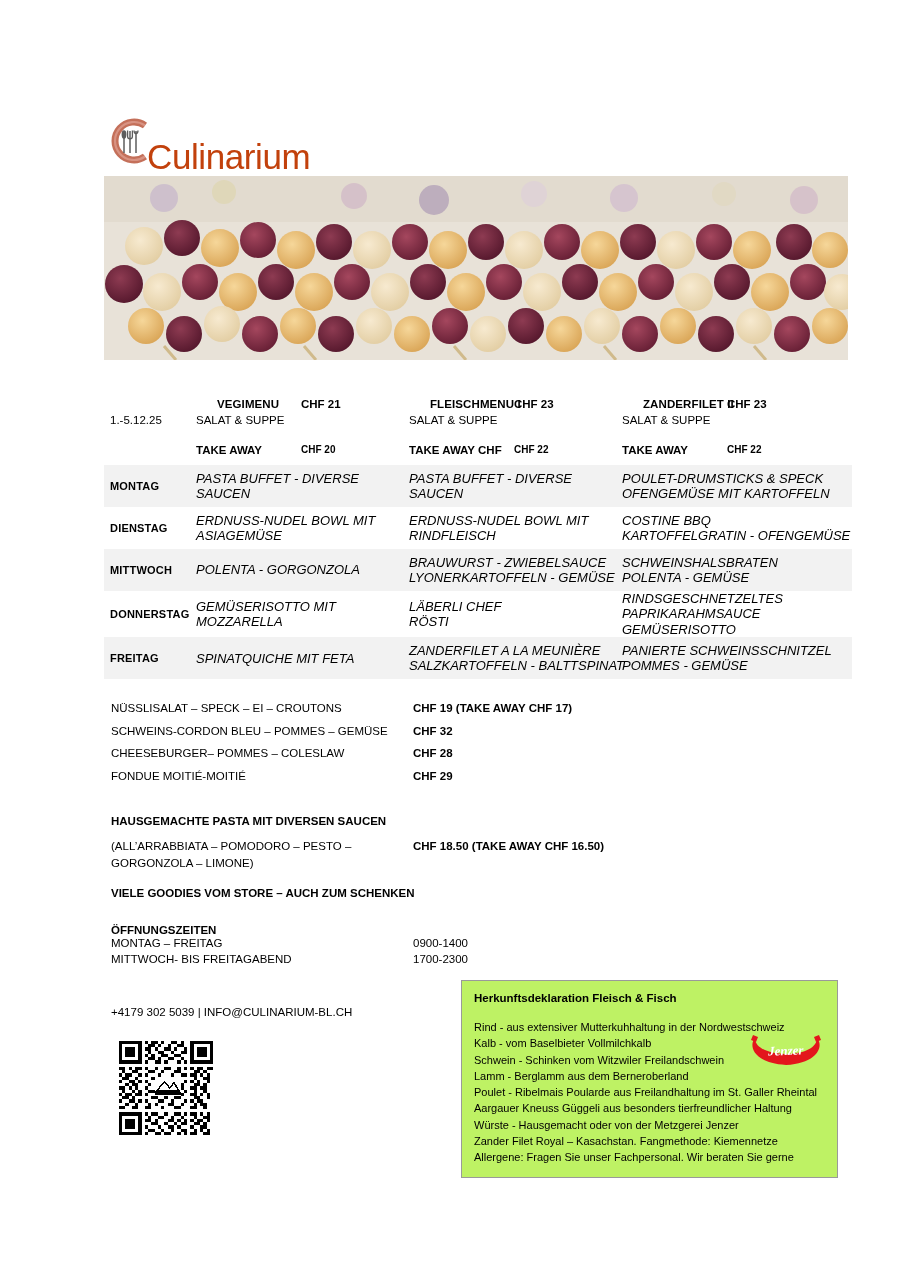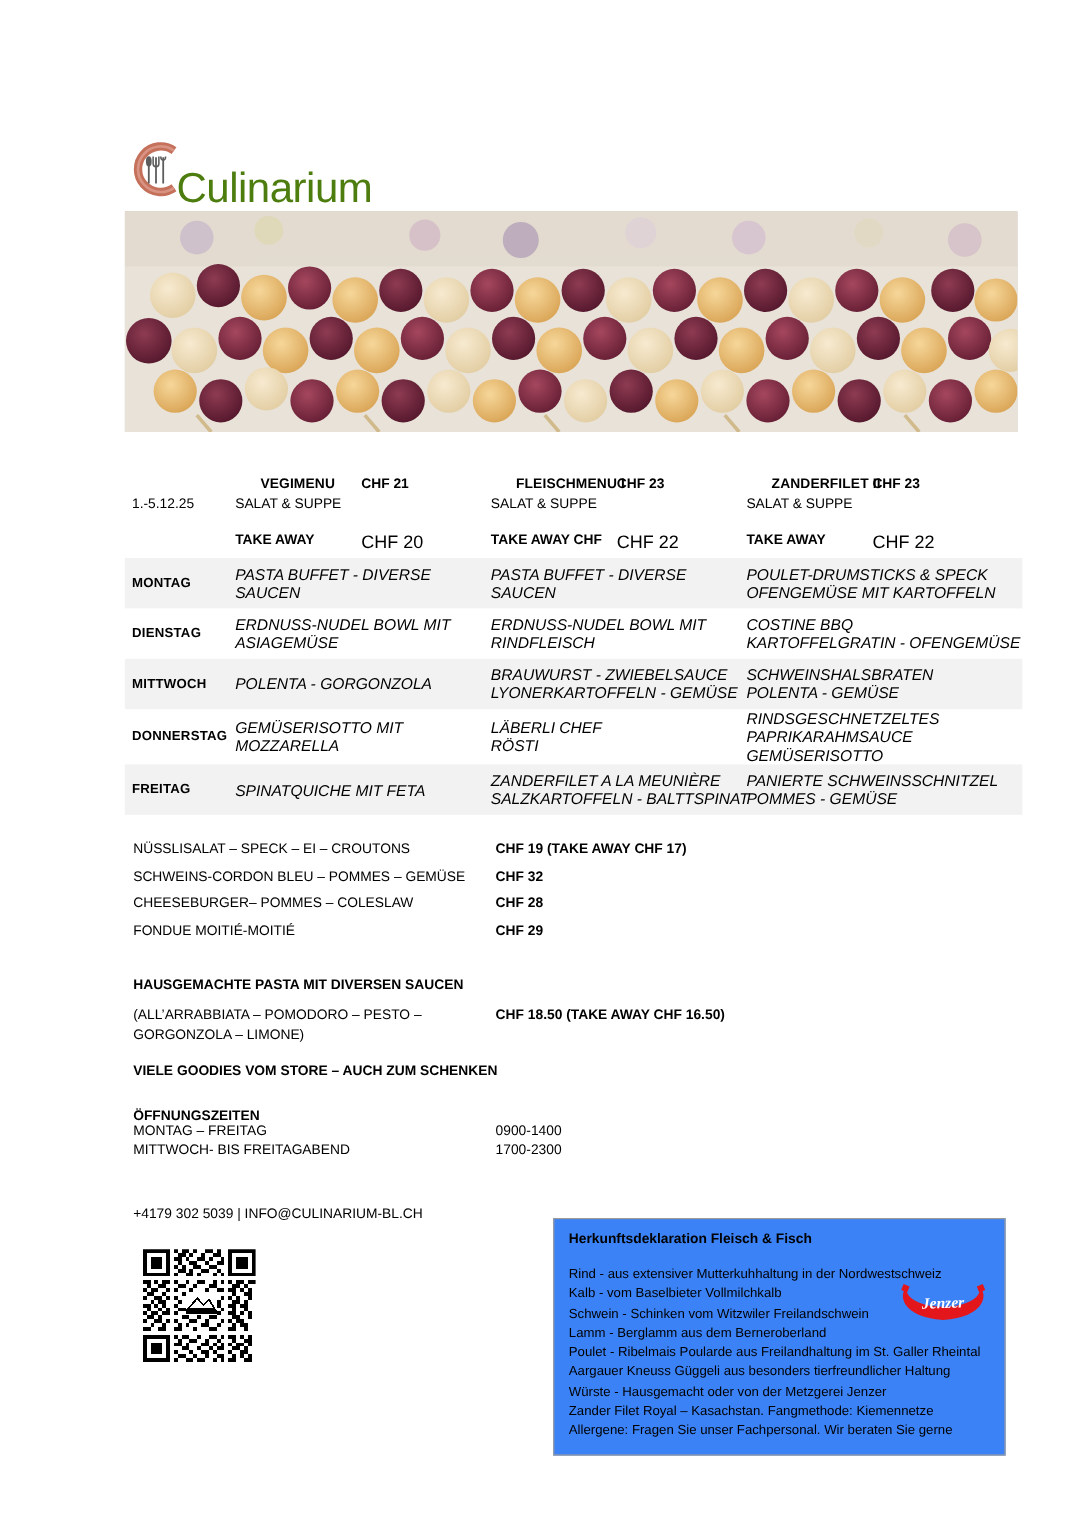--- a/index.html
+++ b/index.html
@@ -31,21 +31,21 @@
     align-items: center;
   }
   .logo-mark {
     width: 52px;
     height: 52px;
     position: relative;
     flex: none;
   }
   .logo-word {
     font-size: 35px;
-    color: #4d7c0f;
+    color: #c2410c;
     letter-spacing: -0.4px;
     margin-left: -9px;
     font-weight: 400;
     margin-top: 32px;
   }
 
   
   .hero {
     position: absolute;
     left: 104px;
@@ -87,21 +87,21 @@
   .mh-sub {
     position: absolute; top: 18px; left: 0;
     font-size: 11.5px;
   }
   .mh-ta {
     position: absolute; top: 48px; left: 0;
     font-size: 11.5px; font-weight: bold;
   }
   .mh-taprice {
     position: absolute; top: 48px; left: 105px;
-    font-size: 15px; font-weight: normal;
+    font-size: 10px; font-weight: bold;
   }
 
   
   .week {
     position: absolute;
     left: 104px;
     top: 465px;
     width: 748px;
   }
   .wrow {
@@ -199,26 +199,26 @@
     top: 1041px;
     width: 94px;
     height: 94px;
   }
   .qr svg { display:block; width: 100%; height: 100%; }
 
   
   .decl {
     position: absolute;
     left: 461px;
-    top: 1015px;
+    top: 980px;
     width: 377px;
     height: 198px;
     border: 1px solid #9a9a9a;
     box-sizing: border-box;
-    background: #3b82f6;
+    background: #bef264;
   }
   .decl-title {
     position: absolute;
     left: 12px; top: 11px;
     font-size: 11.5px;
     font-weight: bold;
   }
   .decl-list {
     position: absolute;
     left: 12px; top: 38px;

